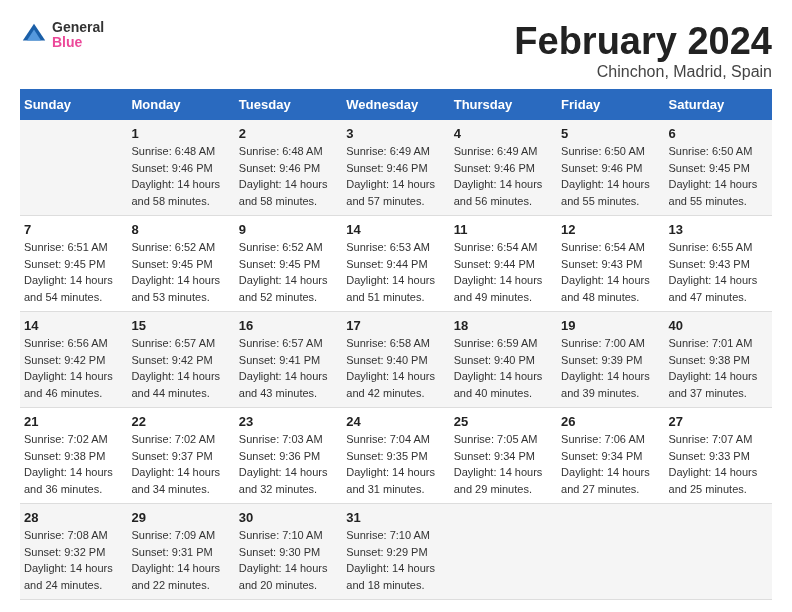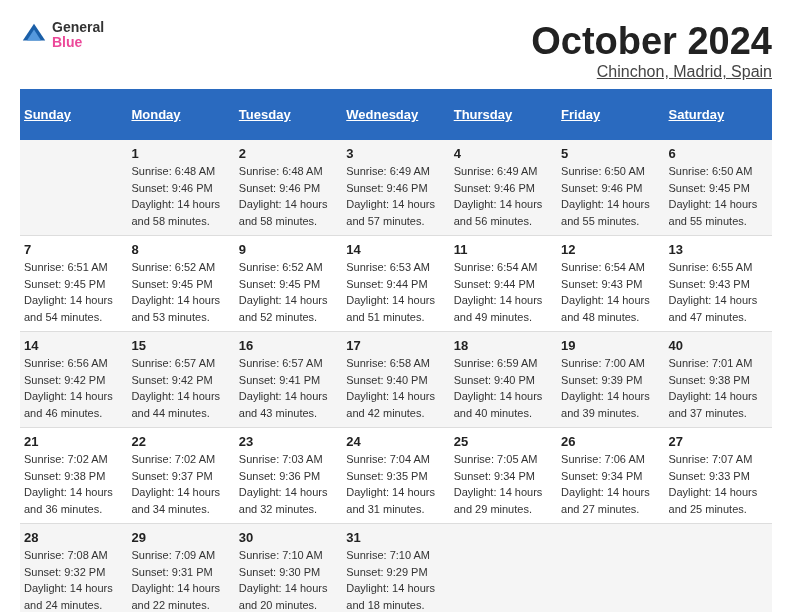--- a/index.html
+++ b/index.html
@@ -36,35 +36,33 @@
       text-align: right;
     }
     .main-title {
       font-size: 38px;
       font-weight: bold;
       color: #222;
     }
     .subtitle {
       font-size: 16px;
       color: #444;
-      text-decoration: underline;
     }
     table {
       width: 100%;
       border-collapse: collapse;
       font-size: 11px;
     }
     thead tr th {
       background-color: #2a6abf;
       color: #fff;
-      padding: 18px 4px;
+      padding: 8px 4px;
       text-align: left;
       font-size: 13px;
       font-weight: bold;
-      text-decoration: underline;
     }
     tbody tr td {
       vertical-align: top;
       padding: 6px 4px;
       border-bottom: 1px solid #ddd;
       width: 14.28%;
       min-height: 80px;
     }
     tbody tr:nth-child(odd) td {
       background-color: #f5f5f5;
@@ -92,21 +90,21 @@
     <svg class="logo-icon" viewBox="0 0 40 40">
       <polygon points="20,4 36,28 4,28" fill="#1a5fa8"></polygon>
       <polygon points="20,12 30,28 10,28" fill="#5599dd"></polygon>
     </svg>
     <div class="logo-text">
       <span class="logo-general">General</span><br>
       <span class="logo-blue">Blue</span>
     </div>
   </div>
   <div class="title-block">
-    <div class="main-title">October 2024</div>
+    <div class="main-title">February 2024</div>
     <div class="subtitle">Chinchon, Madrid, Spain</div>
   </div>
 </div>
 
 <table>
   <thead>
     <tr>
     <th>Sunday</th>
         <th>Monday</th>
         <th>Tuesday</th>

